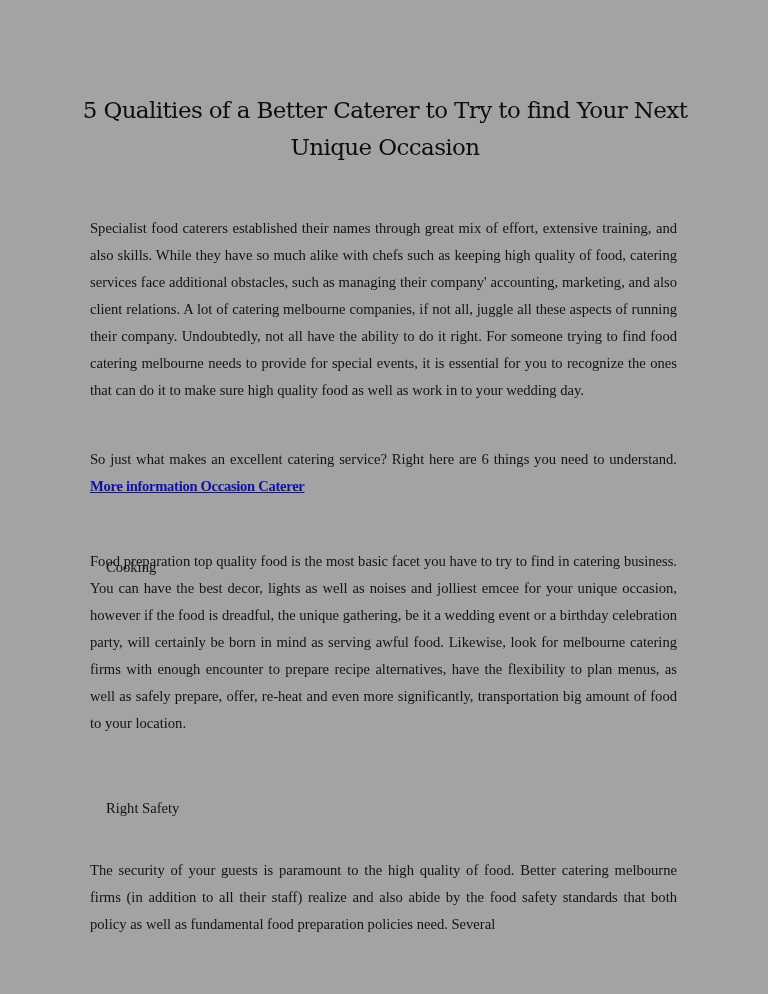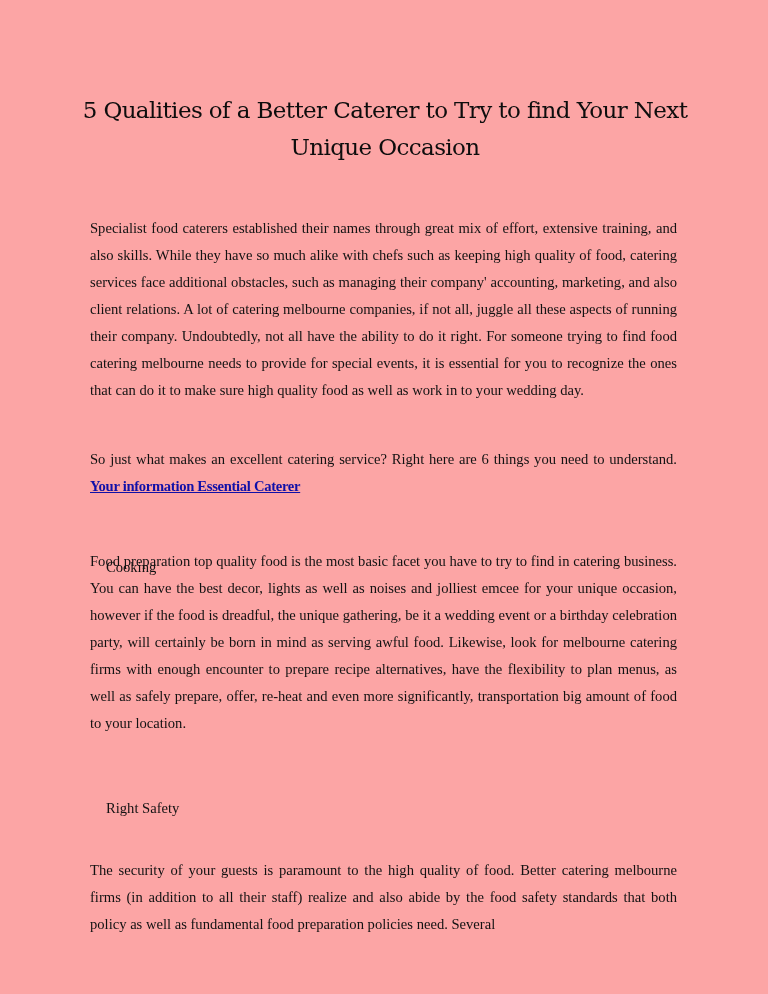--- a/index.html
+++ b/index.html
@@ -13,21 +13,21 @@
       position: relative;
       overflow: hidden;
       color: #111111;
       font-family: "DejaVu Serif", "Liberation Serif", serif;
     }
     .page {
       position: absolute;
       left: 0; top: 0;
       width: 768px;
       height: 994px;
-      background: #fca5a5;
+      background: #a3a3a3;
     }
     .title {
       position: absolute;
       left: 80px;
       width: 610px;
       top: 92px;
       text-align: center;
       font-family: "DejaVu Serif", "Liberation Serif", serif;
       font-size: 23px;
       line-height: 37px;
@@ -72,21 +72,21 @@
   </style>
 </head>
 <body>
 
 <div class="page">
 
   <h1 class="title" id="title">5 Qualities of a Better Caterer to Try to find Your Next Unique Occasion</h1>
 
   <p class="block" id="p1">Specialist food caterers established their names through great mix of effort, extensive training, and also skills. While they have so much alike with chefs such as keeping high quality of food, catering services face additional obstacles, such as managing their company' accounting, marketing, and also client relations. A lot of catering melbourne companies, if not all, juggle all these aspects of running their company. Undoubtedly, not all have the ability to do it right. For someone trying to find food catering melbourne needs to provide for special events, it is essential for you to recognize the ones that can do it to make sure high quality food as well as work in to your wedding day.</p>
 
-  <p class="block" id="p2"><span>So just what makes an excellent catering service? Right here are 6 things you need to understand.</span> <a class="link" href="#" style="color: rgb(16, 16, 168);">Your information Essential Caterer</a></p>
+  <p class="block" id="p2"><span>So just what makes an excellent catering service? Right here are 6 things you need to understand.</span> <a class="link" href="#" style="color: rgb(16, 16, 168);">More information Occasion Caterer</a></p>
 
   <h2 class="heading" id="h-cooking">Cooking</h2>
 
   <p class="block" id="p3">Food preparation top quality food is the most basic facet you have to try to find in catering business. You can have the best decor, lights as well as noises and jolliest emcee for your unique occasion, however if the food is dreadful, the unique gathering, be it a wedding event or a birthday celebration party, will certainly be born in mind as serving awful food. Likewise, look for melbourne catering firms with enough encounter to prepare recipe alternatives, have the flexibility to plan menus, as well as safely prepare, offer, re-heat and even more significantly, transportation big amount of food to your location.</p>
 
   <h2 class="heading" id="h-food-safety">Right Safety</h2>
 
   <p class="block" id="p4">The security of your guests is paramount to the high quality of food. Better catering melbourne firms (in addition to all their staff) realize and also abide by the food safety standards that both policy as well as fundamental food preparation policies need. Several</p>
 
 </div>

